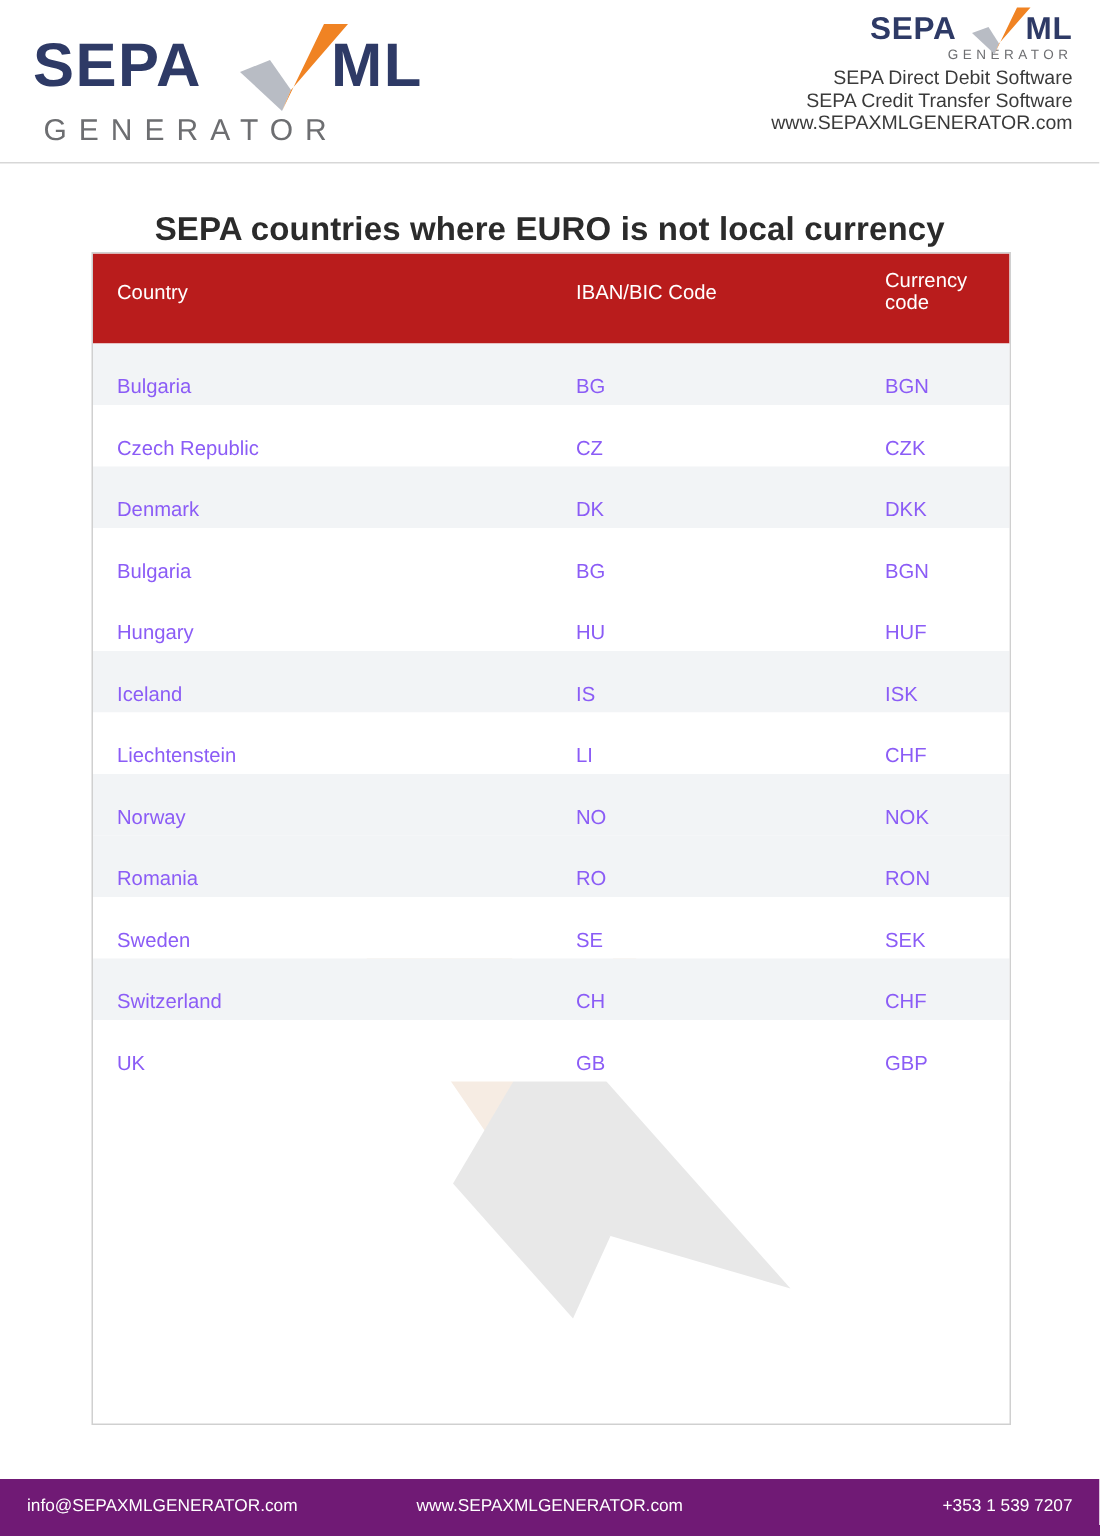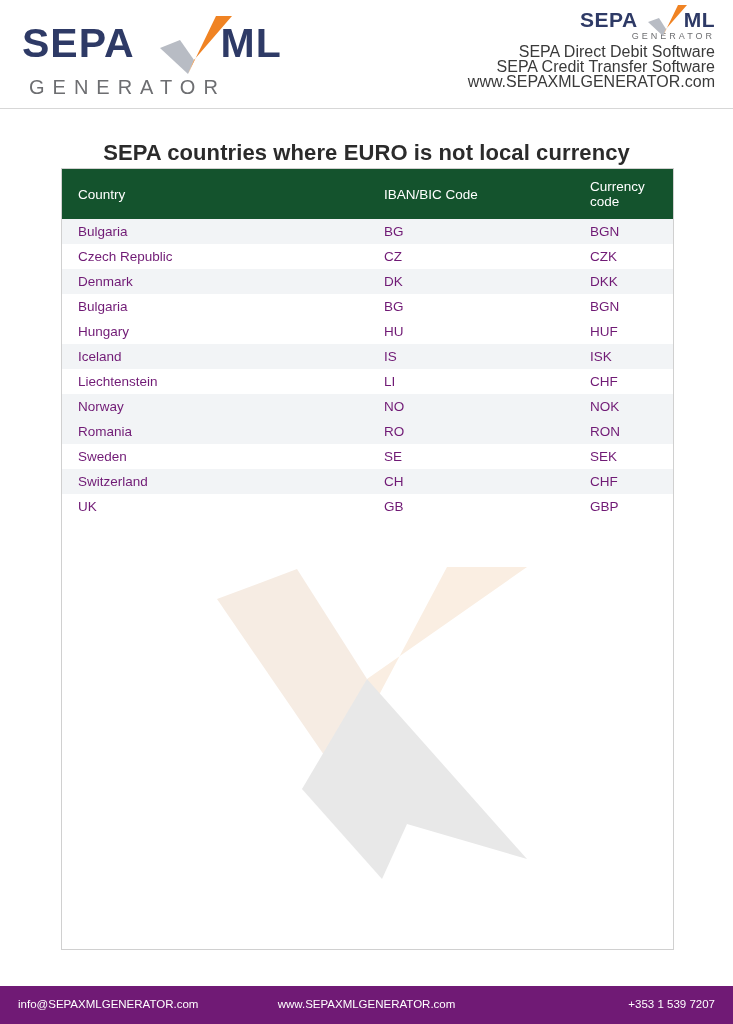--- a/index.html
+++ b/index.html
@@ -76,21 +76,21 @@
     height: 25px;
   }
   .header-right .logo-gen-sm {
     font-size: 9px;
     letter-spacing: 3px;
     color: #6d6e71;
     margin-top: -2px;
     margin-bottom: 3px;
   }
   .header-right .tagline {
-    font-size: 16px;
+    font-size: 13px;
     color: #3a3a3a;
     line-height: 15px;
   }
   .header-right .swoosh-sm {
     position: absolute;
     right: 24px;
     top: -4px;
     width: 44px;
     height: 33px;
   }
@@ -137,32 +137,32 @@
     pointer-events: none;
   }
 
   table.data-table {
     width: 100%;
     border-collapse: collapse;
     position: relative;
     z-index: 2;
   }
   table.data-table th {
-    background: #14532d;
+    background: #b91c1c;
     color: #ffffff;
     font-weight: normal;
     font-size: 13.5px;
     text-align: left;
-    padding: 10px 0 10px 16px;
+    padding: 10px 0 20px 16px;
     height: 16px;
   }
   table.data-table td {
     font-size: 13.5px;
-    color: #701a75;
-    padding: 4px 0 4px 16px;
+    color: #8b5cf6;
+    padding: 20px 0 4px 16px;
     height: 17px;
   }
   table.data-table tbody tr.odd {
     background: #f2f4f6;
   }
   table.data-table tbody tr.even {
     background: #ffffff;
   }
   .col-country { width: 290px; }
   .col-iban { width: 190px; }

